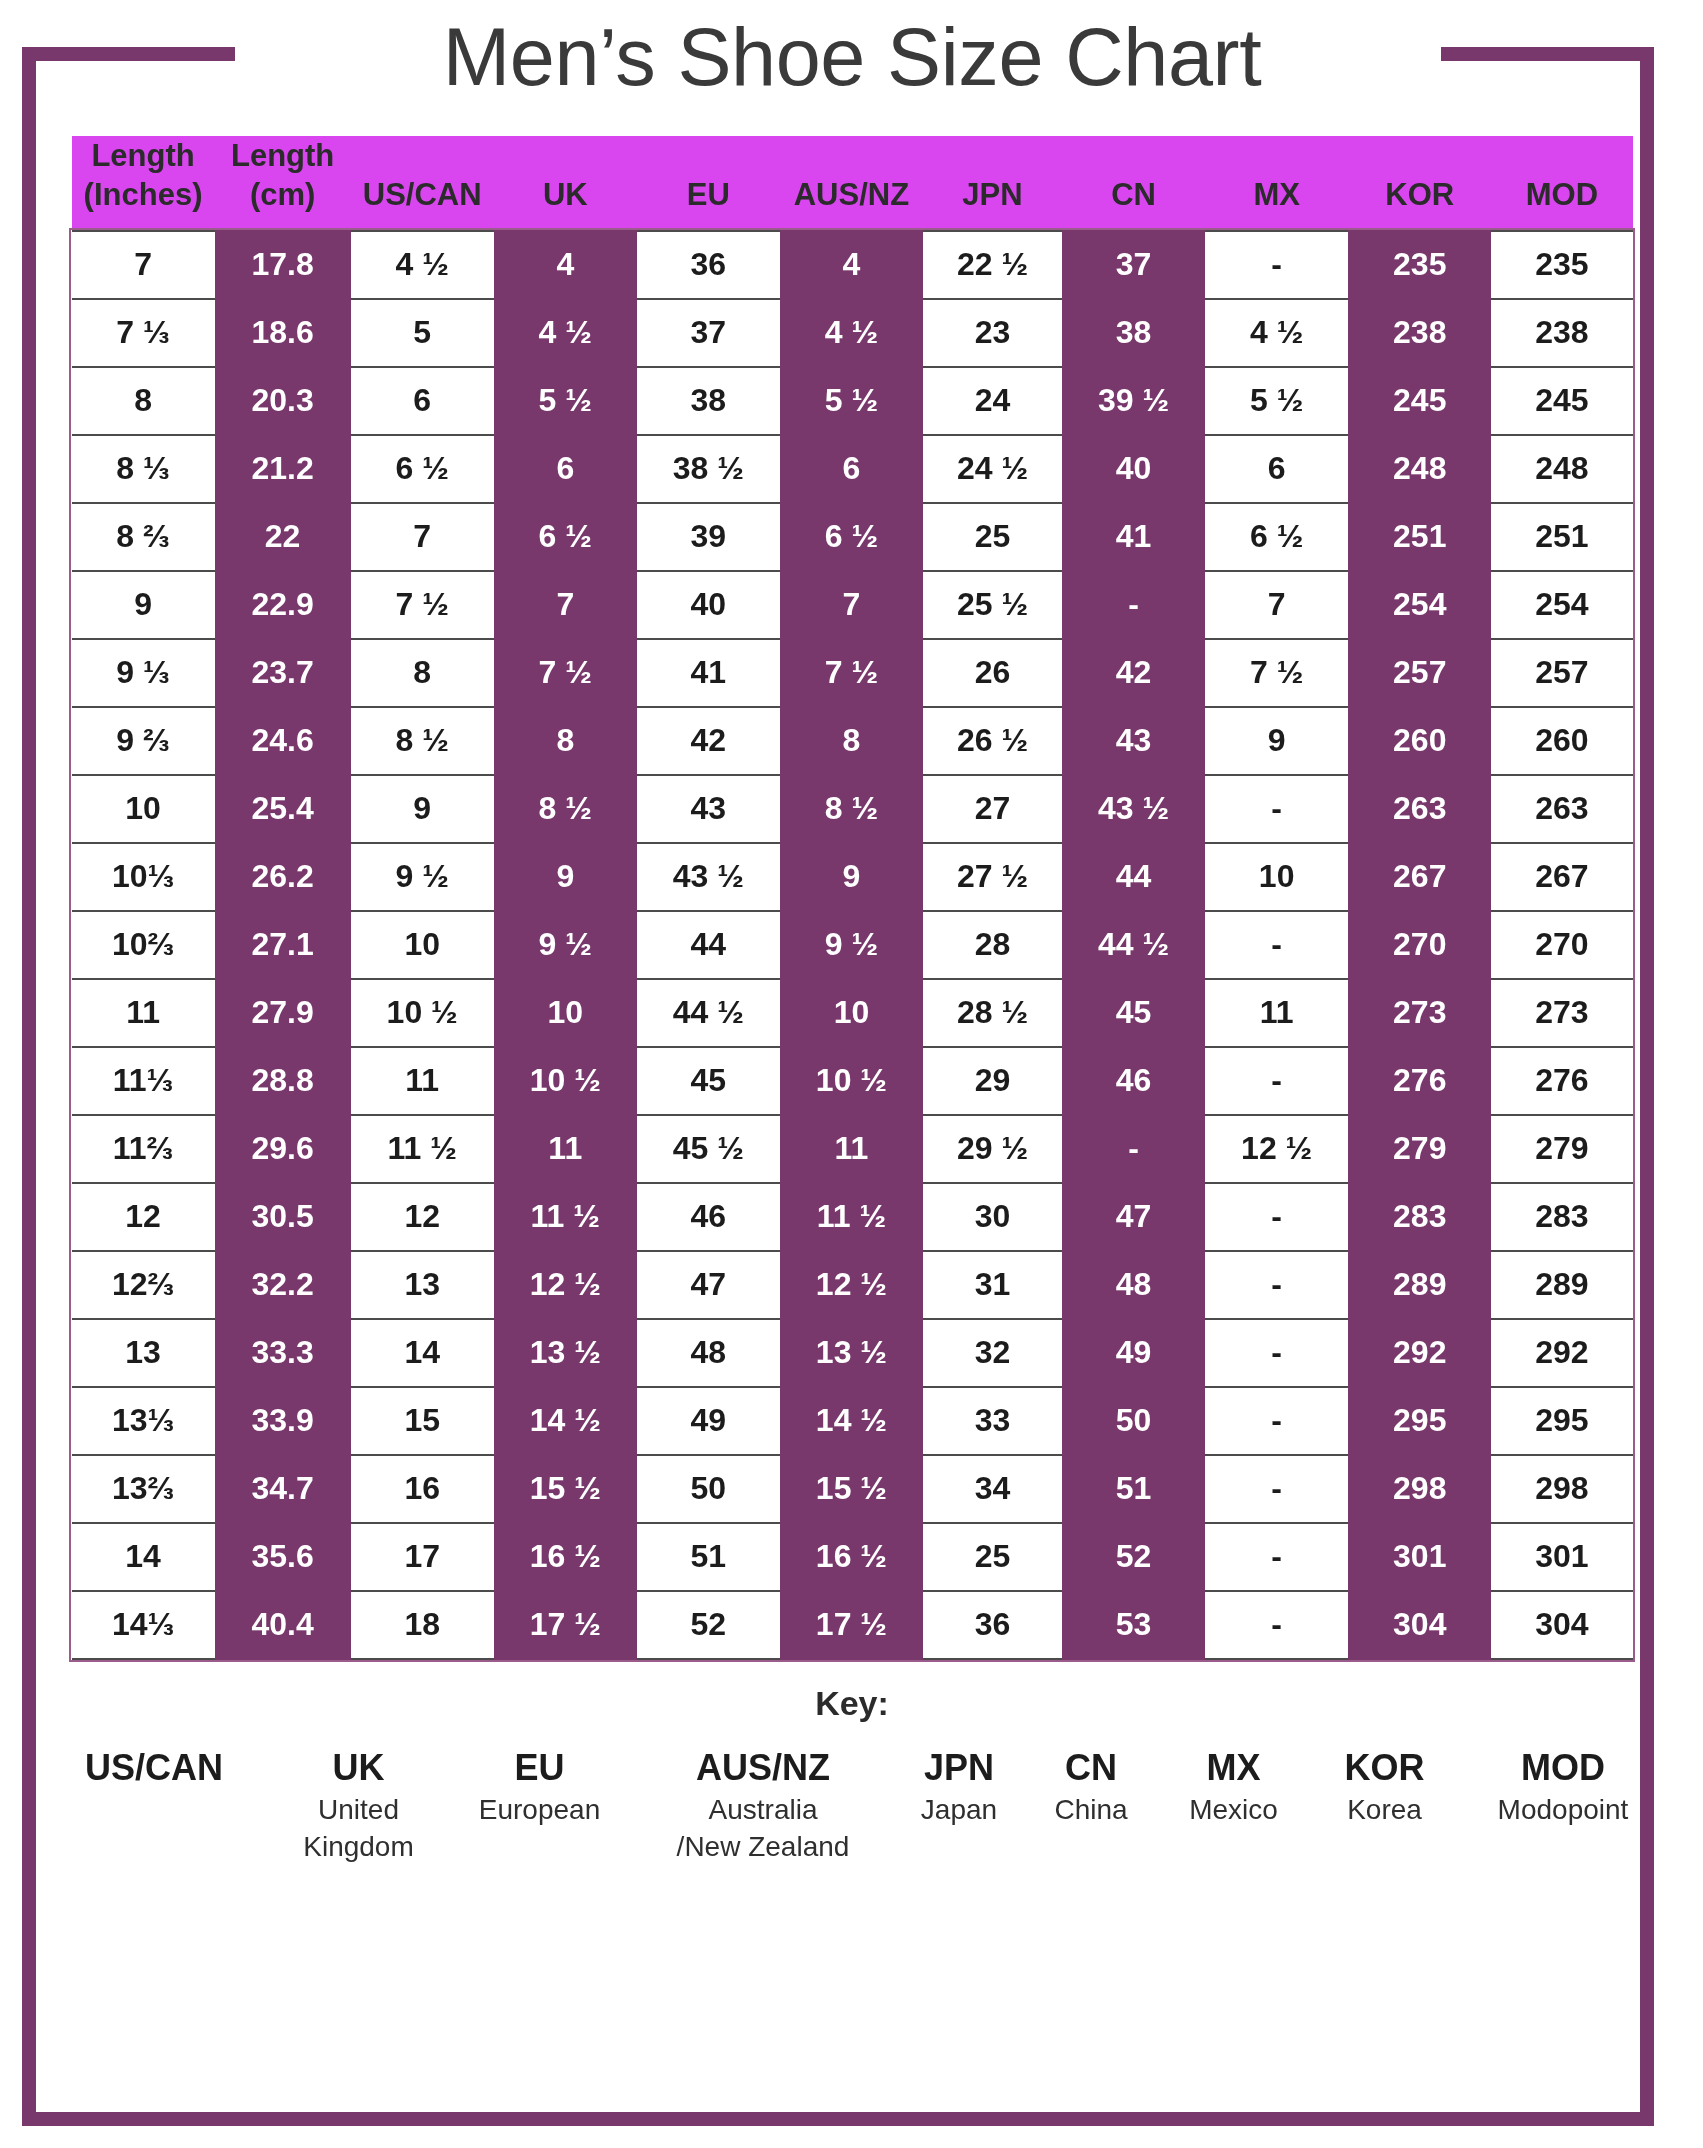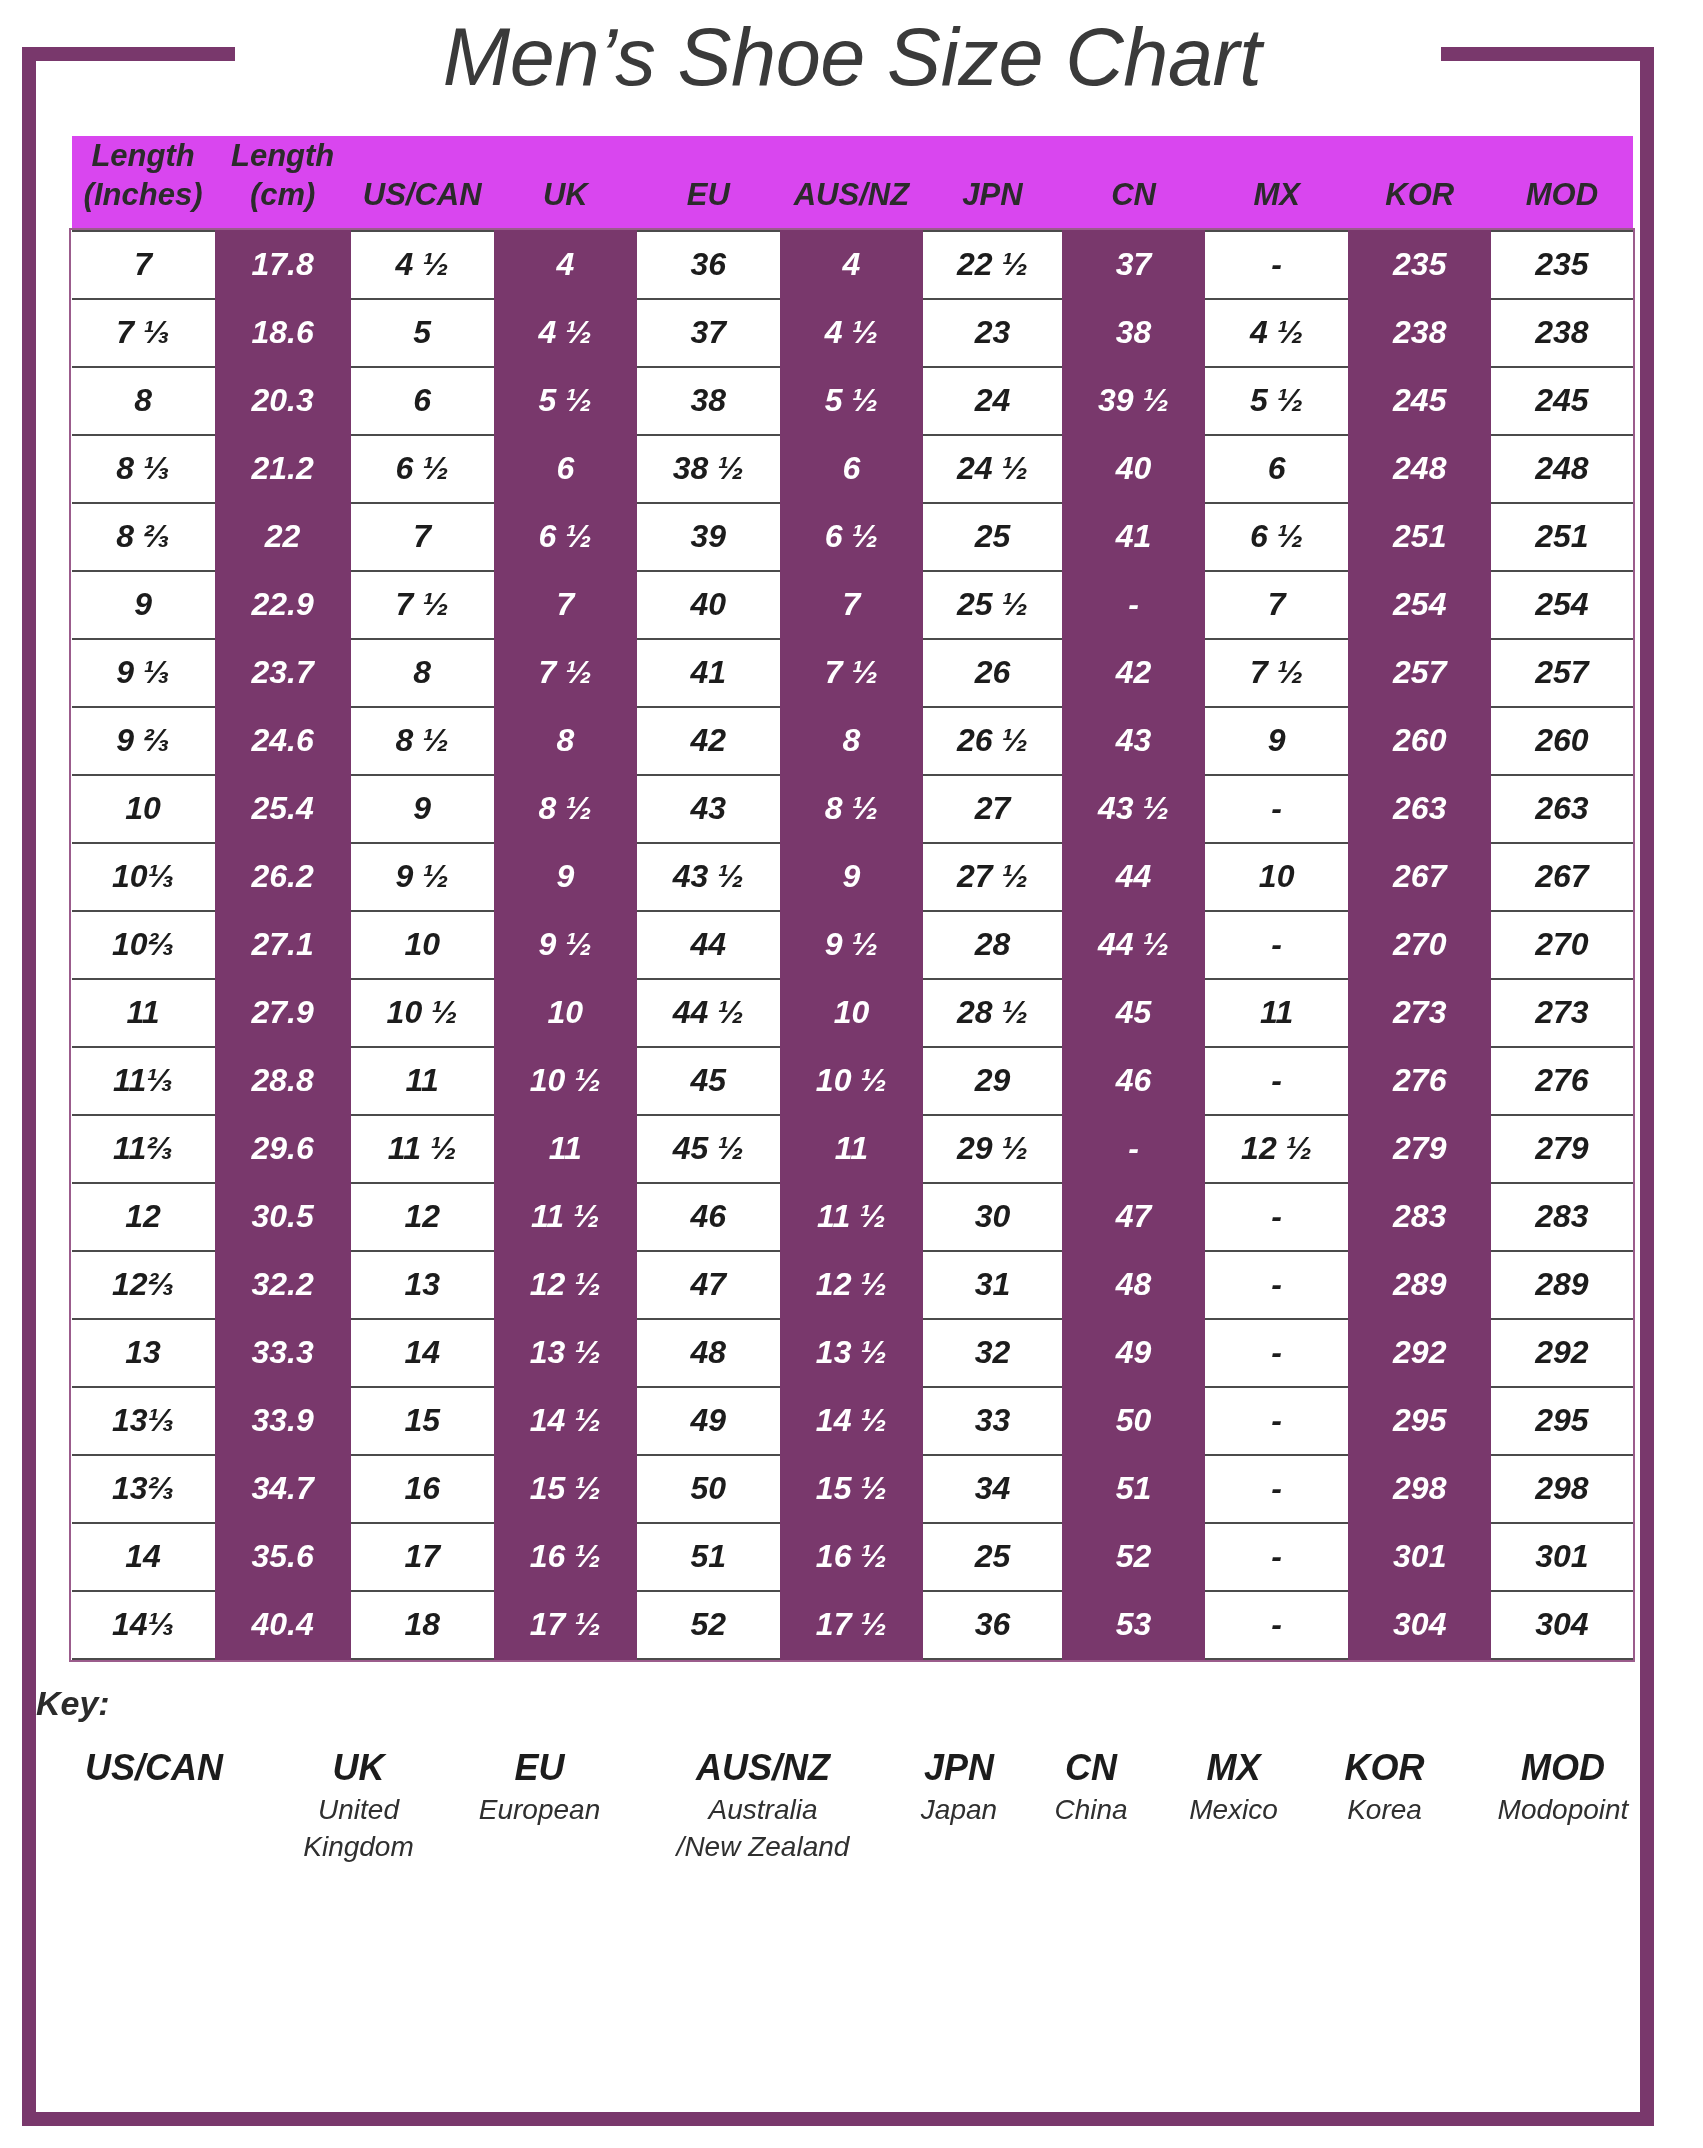--- a/index.html
+++ b/index.html
@@ -8,21 +8,20 @@
     height: 2148px;
     background: #ffffff;
     font-family: "Liberation Sans", sans-serif;
   }
   #page {
     position: relative;
     width: 1676px;
     height: 2148px;
     background: #ffffff;
     overflow: hidden;
-    font-style: italic;
   }
 
   
   .frame-left-bar, .frame-right-bar {
     position: absolute;
     top: 47px;
     height: 13.6px;
     background: #79386C;
   }
   .frame-left-bar  { left: 22px;  width: 213px; }
@@ -117,20 +116,21 @@
   .table-wrap {
     position: relative;
     width: 1566px;
     margin: 0 auto;
     border: 2.6px solid #9B5C8C;
     padding: 0;
   }
 
   
   .key-title {
+    text-align: center;
     font-size: 34px;
     font-weight: 700;
     color: #2b2b2b;
     margin-top: 22px;
     margin-bottom: 22px;
   }
   .key-row {
     display: flex;
     align-items: flex-start;
     justify-content: center;

